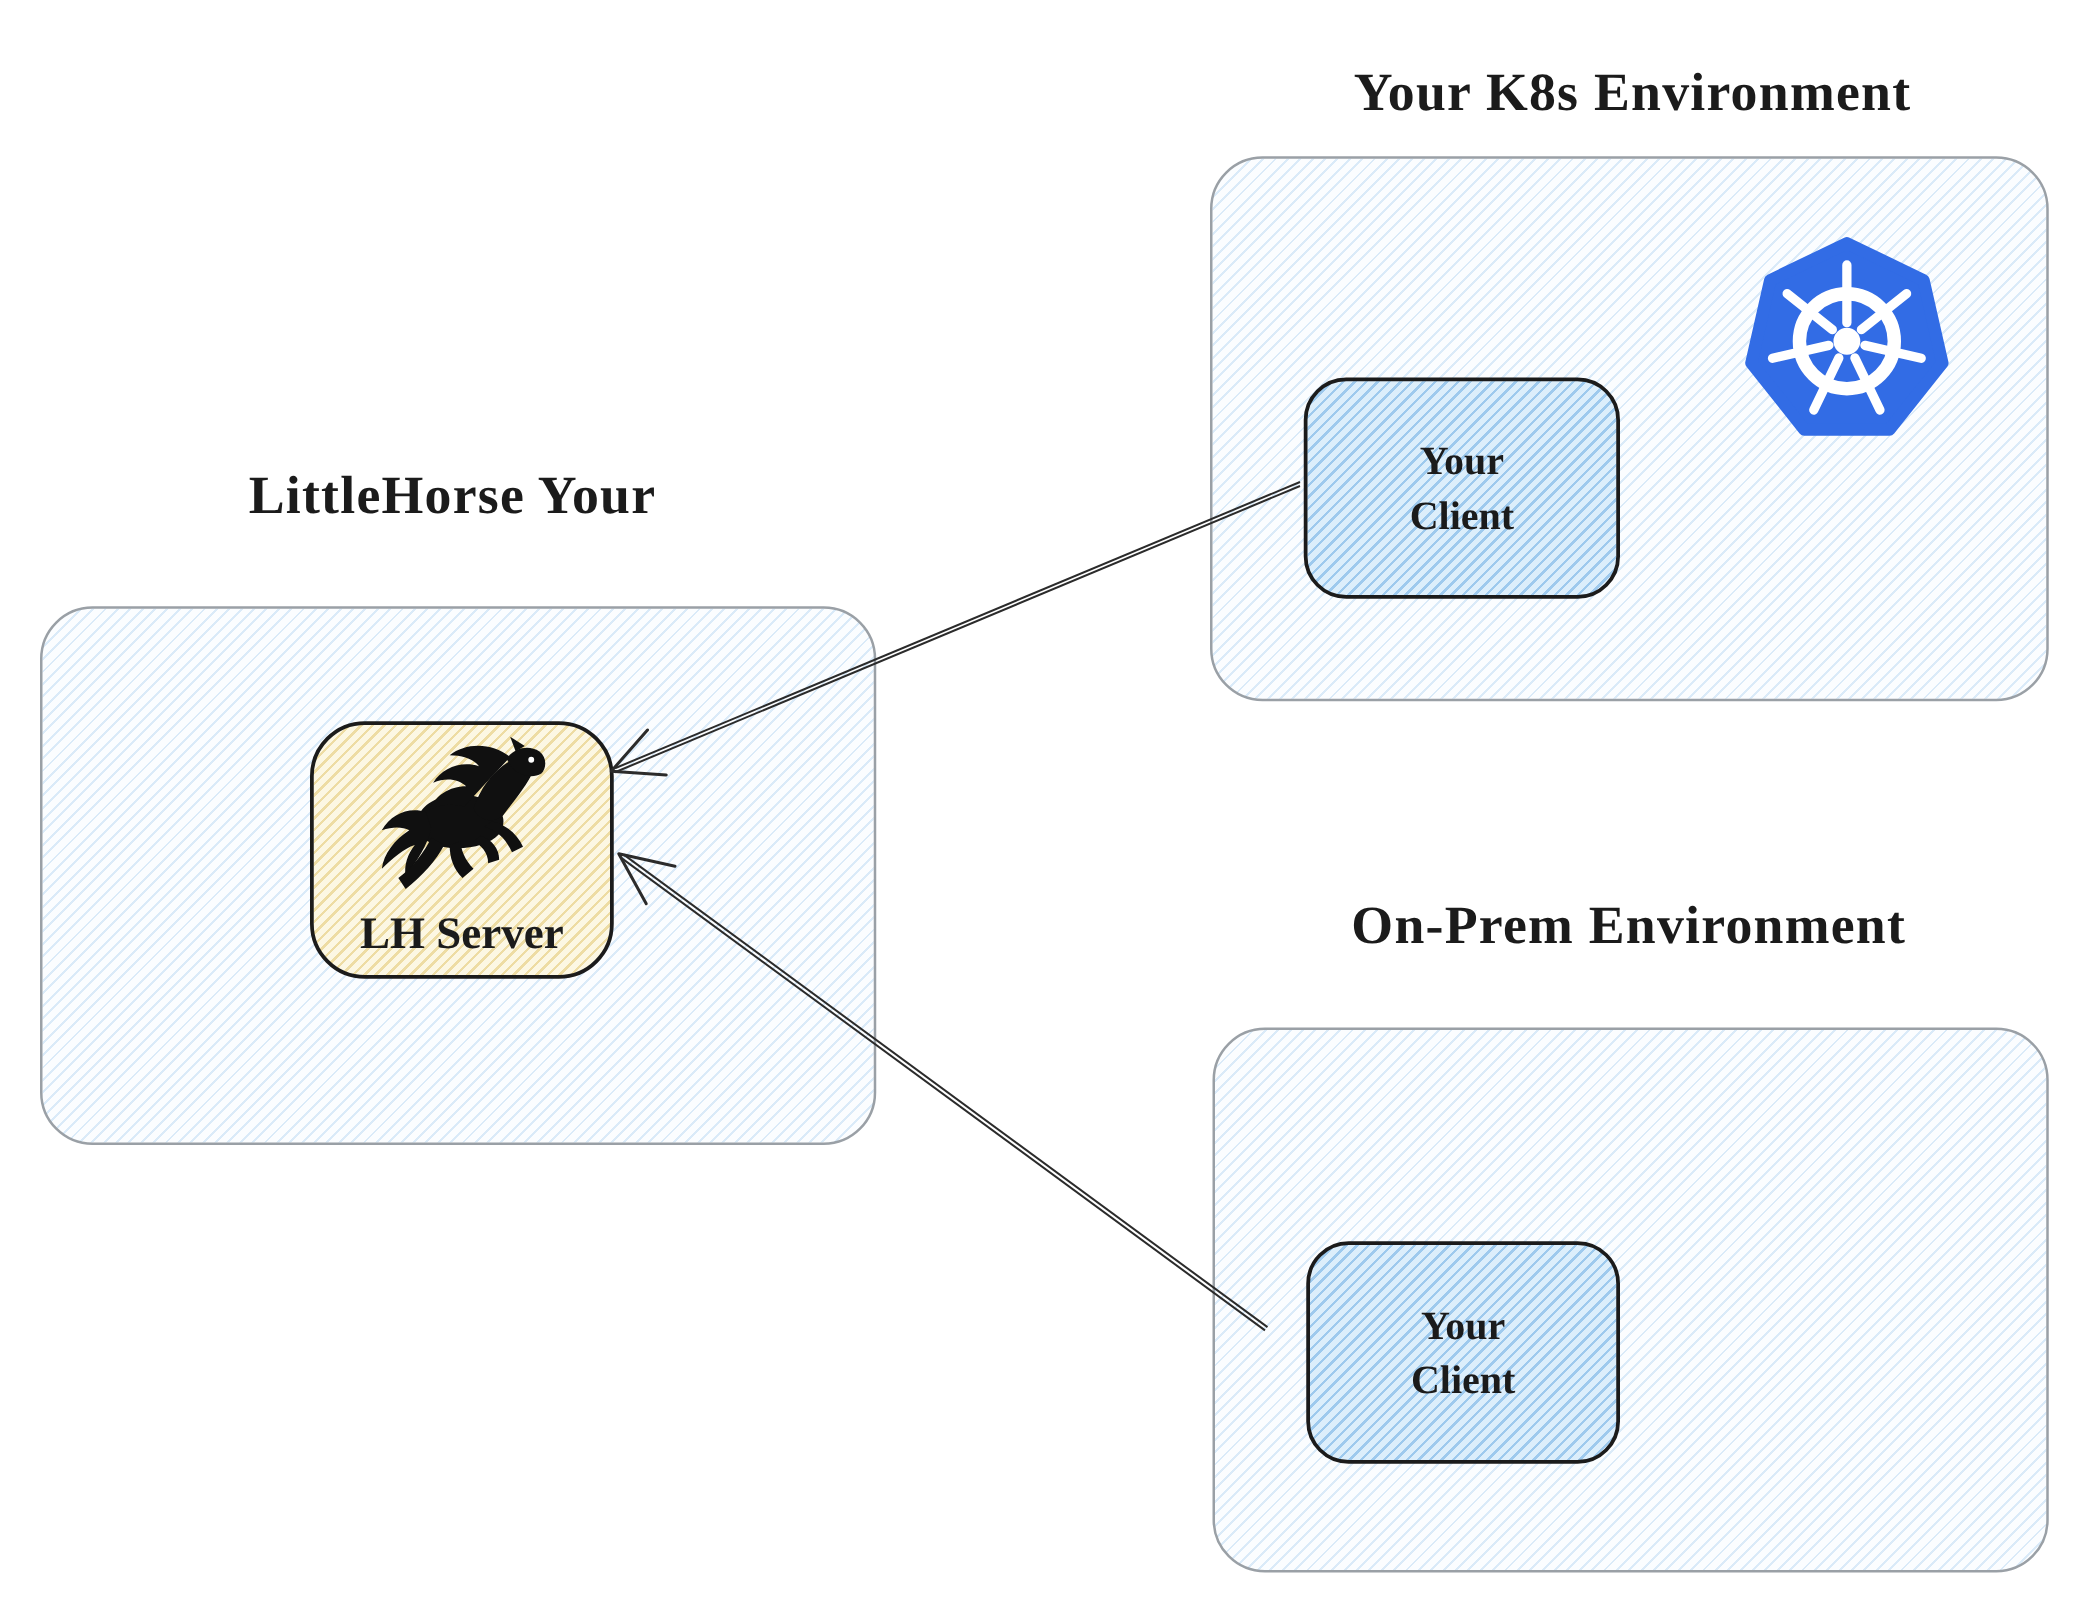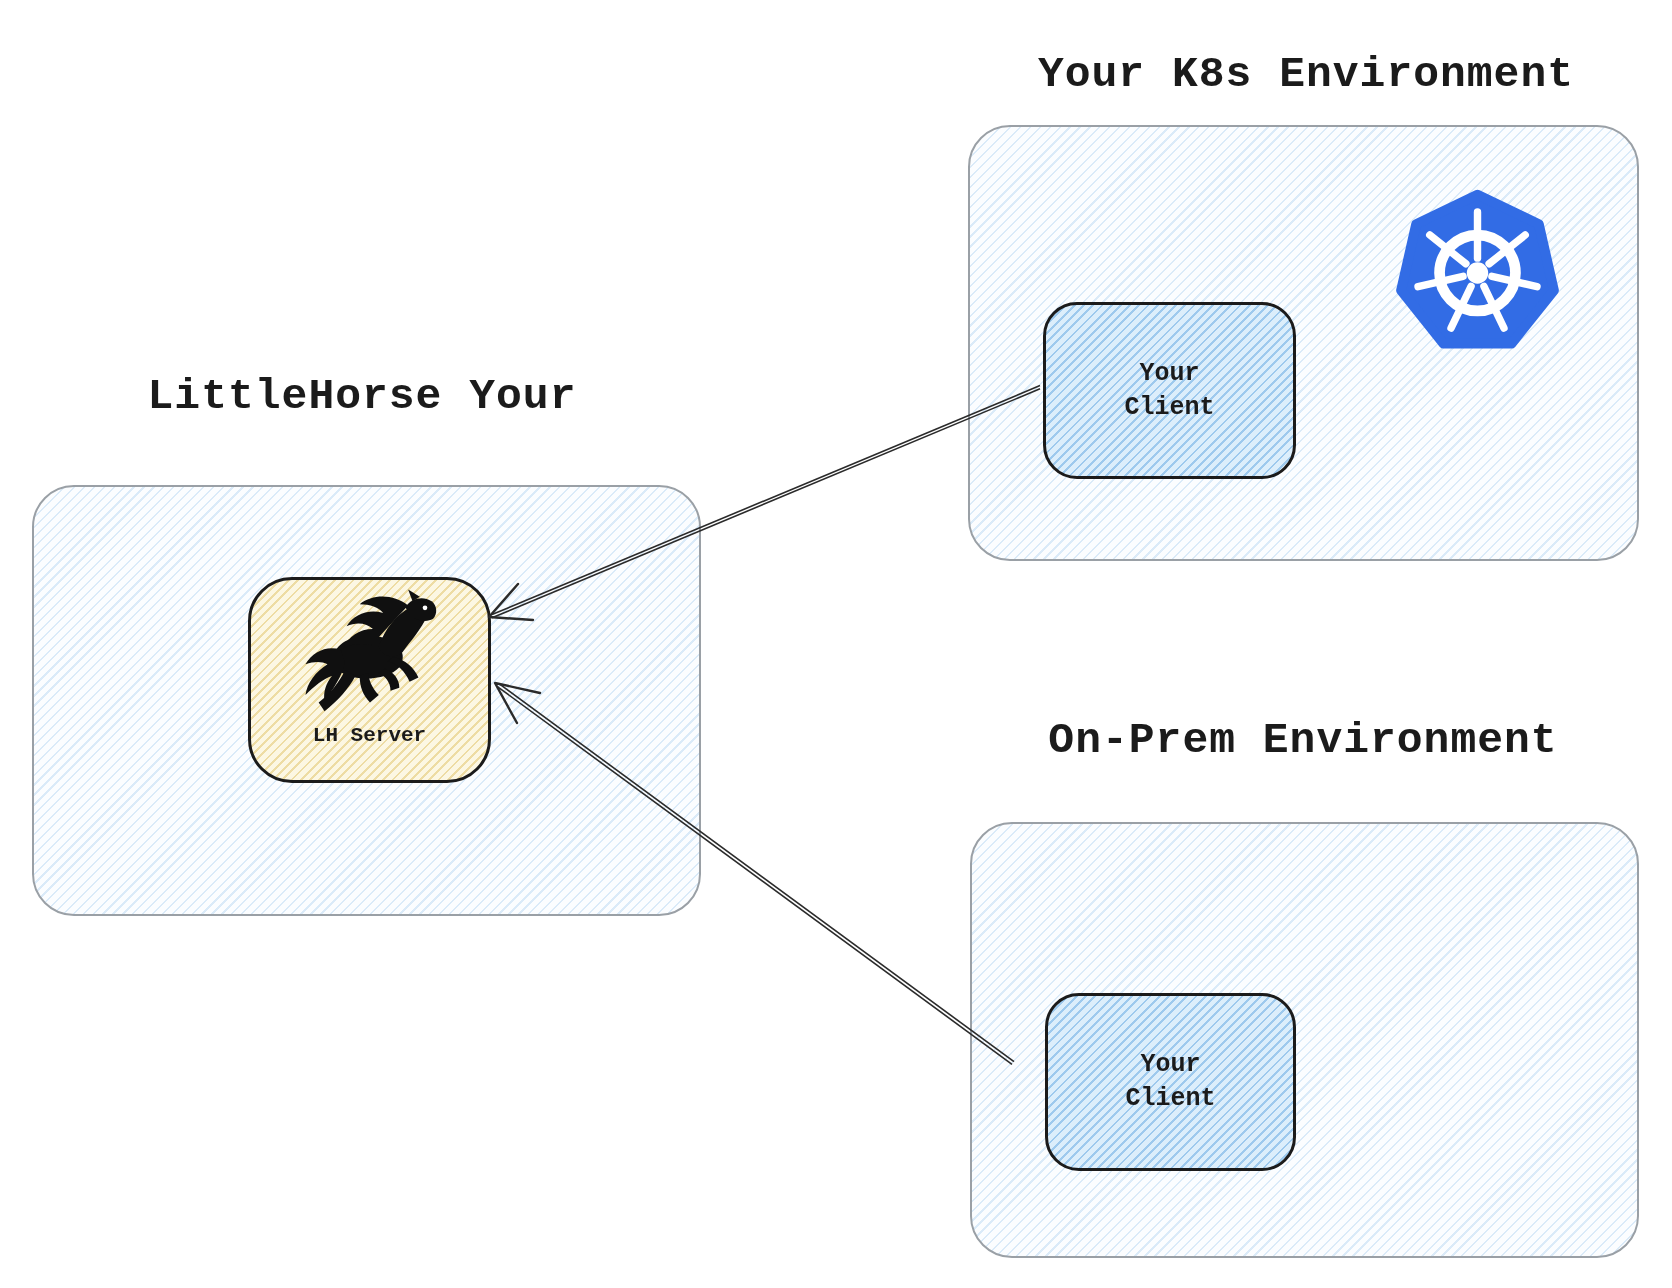--- a/index.html
+++ b/index.html
@@ -1,56 +1,56 @@
 <!DOCTYPE html>
 <html><head>
 <meta charset="utf-8">
 <style>
   html,body{margin:0;padding:0;background:#ffffff;}
   #canvas{
     position:relative;width:1672px;height:1288px;background:#ffffff;overflow:hidden;
-    font-family:Liberation Mono, monospace;color:#1b1b1b;
+    font-family:Liberation Serif, serif;color:#1b1b1b;
   }
   .title{
     position:absolute;transform:translateX(-50%);
     font-size:43px;font-weight:bold;letter-spacing:1px;white-space:nowrap;color:#1b1b1b;
   }
   .env-box{
     position:absolute;border:2px solid #9aa0a6;border-radius:42px;
     background:
       repeating-linear-gradient(135deg, rgba(143,192,234,0.30) 0px, rgba(143,192,234,0.30) 1.6px, rgba(255,255,255,0) 1.6px, rgba(255,255,255,0) 7px),
       #fbfdff;
   }
   .node-box{
     position:absolute;border:3px solid #1b1b1b;border-radius:34px;
     display:flex;flex-direction:column;align-items:center;justify-content:center;
     background:
       repeating-linear-gradient(135deg, rgba(96,165,224,0.50) 0px, rgba(96,165,224,0.50) 2px, rgba(255,255,255,0) 2px, rgba(255,255,255,0) 6.5px),
       #dceefb;
   }
-  .node-label{font-size:25px;font-weight:bold;line-height:1.35;text-align:center;}
+  .node-label{font-size:32px;font-weight:bold;line-height:1.35;text-align:center;}
   #lh-server{
     border-radius:44px;
     background:
       repeating-linear-gradient(135deg, rgba(226,198,111,0.55) 0px, rgba(226,198,111,0.55) 2px, rgba(255,255,255,0) 2px, rgba(255,255,255,0) 6.5px),
       #fcf7e3;
     justify-content:flex-start;
   }
   #k8s-env   {left:968px; top:125px; width:667px;height:432px;}
   #lh-cloud  {left:32px;  top:485px; width:665px;height:427px;}
   #onprem-env{left:970px; top:822px; width:665px;height:432px;}
   #k8s-client   {left:1043px;top:302px;width:247px;height:171px;}
   #onprem-client{left:1045px;top:993px;width:245px;height:172px;}
   #lh-server    {left:248px; top:577px;width:237px;height:200px;}
   #k8s-title   {left:1306px;top:50px;}
   #lh-title    {left:362px; top:372px;}
   #onprem-title{left:1303px;top:716px;}
   #k8s-logo{position:absolute;left:1395px;top:186px;width:165px;height:174px;}
   #horse-wrap{margin-top:8px;width:150px;height:132px;}
-  #lh-server .node-label{font-size:21px;margin-top:2px;}
+  #lh-server .node-label{font-size:36px;margin-top:2px;}
   #arrow-layer{position:absolute;left:0;top:0;width:1672px;height:1288px;pointer-events:none;}
   .shaft{stroke:#2b2b2b;stroke-width:1.6;}
   .head{stroke:#2b2b2b;stroke-width:2.4;fill:none;stroke-linecap:round;stroke-linejoin:round;}
 </style>
 </head>
 <body>
 
 <div id="canvas">
 
   <div class="title" id="k8s-title">Your K8s Environment</div>

